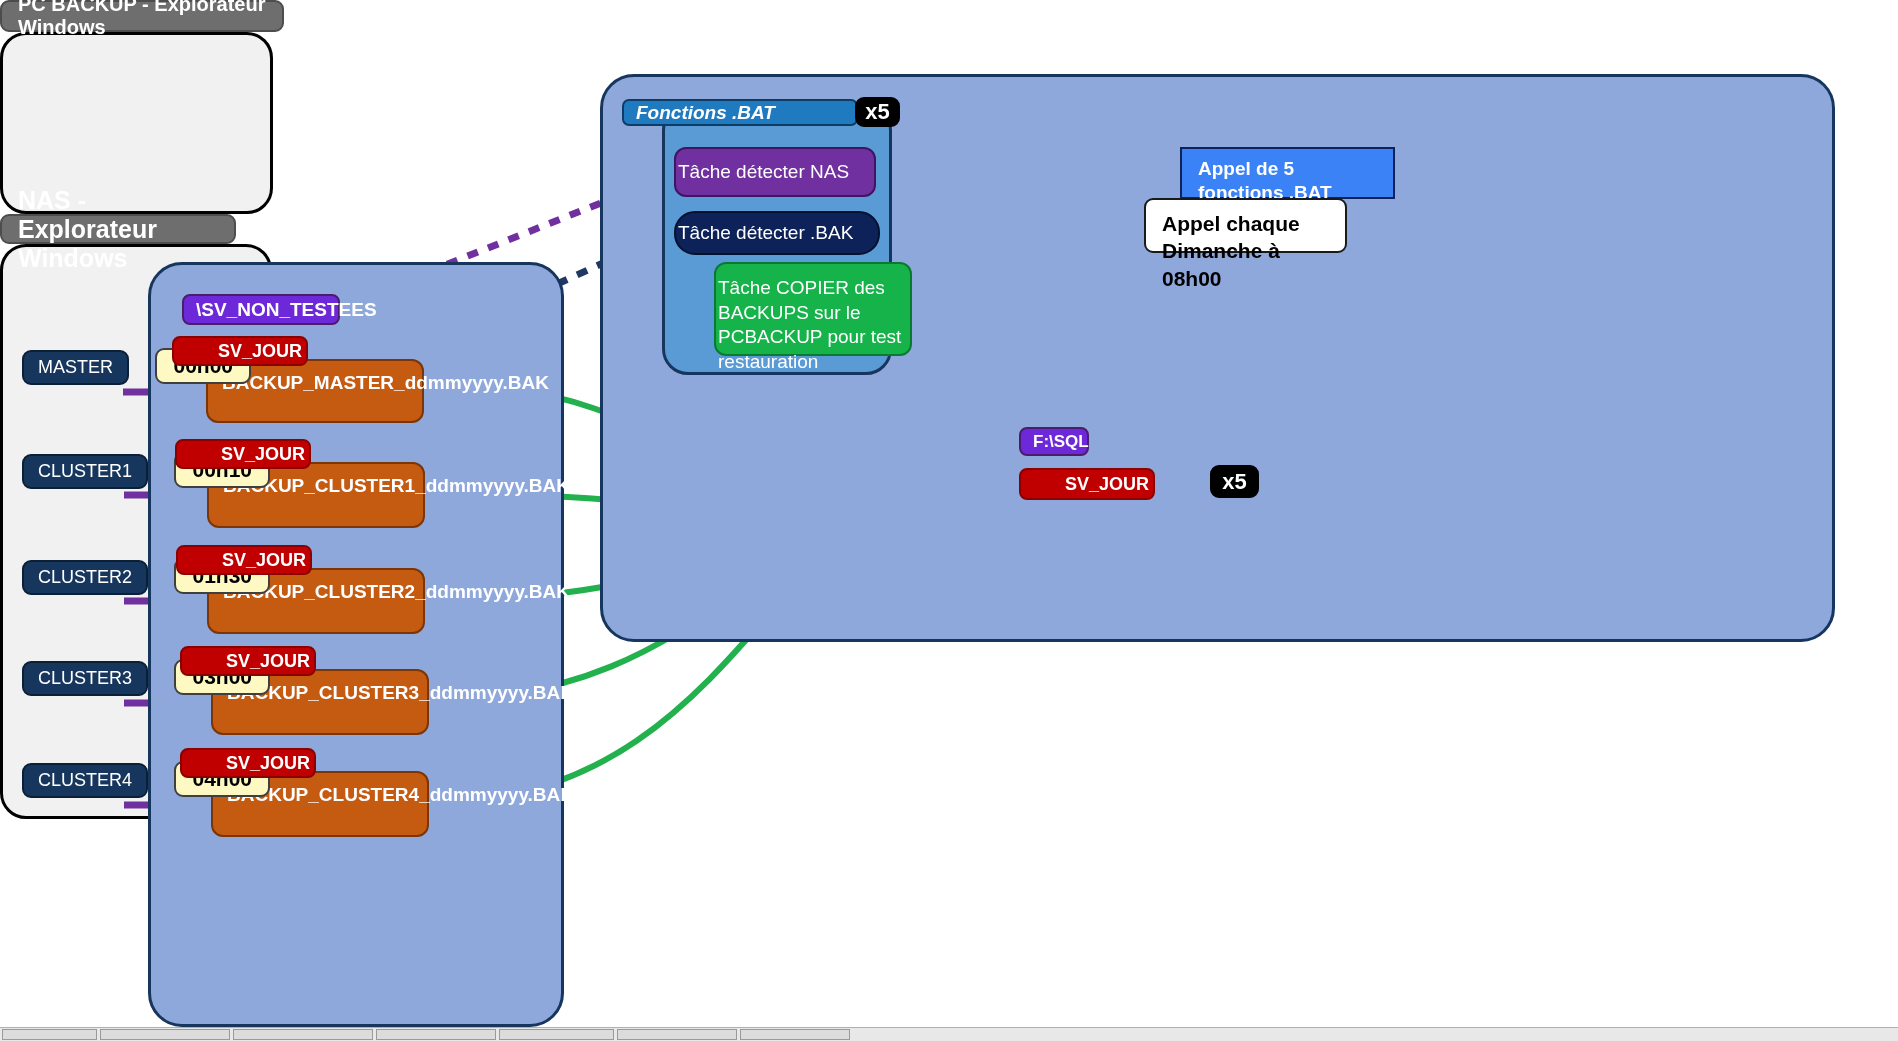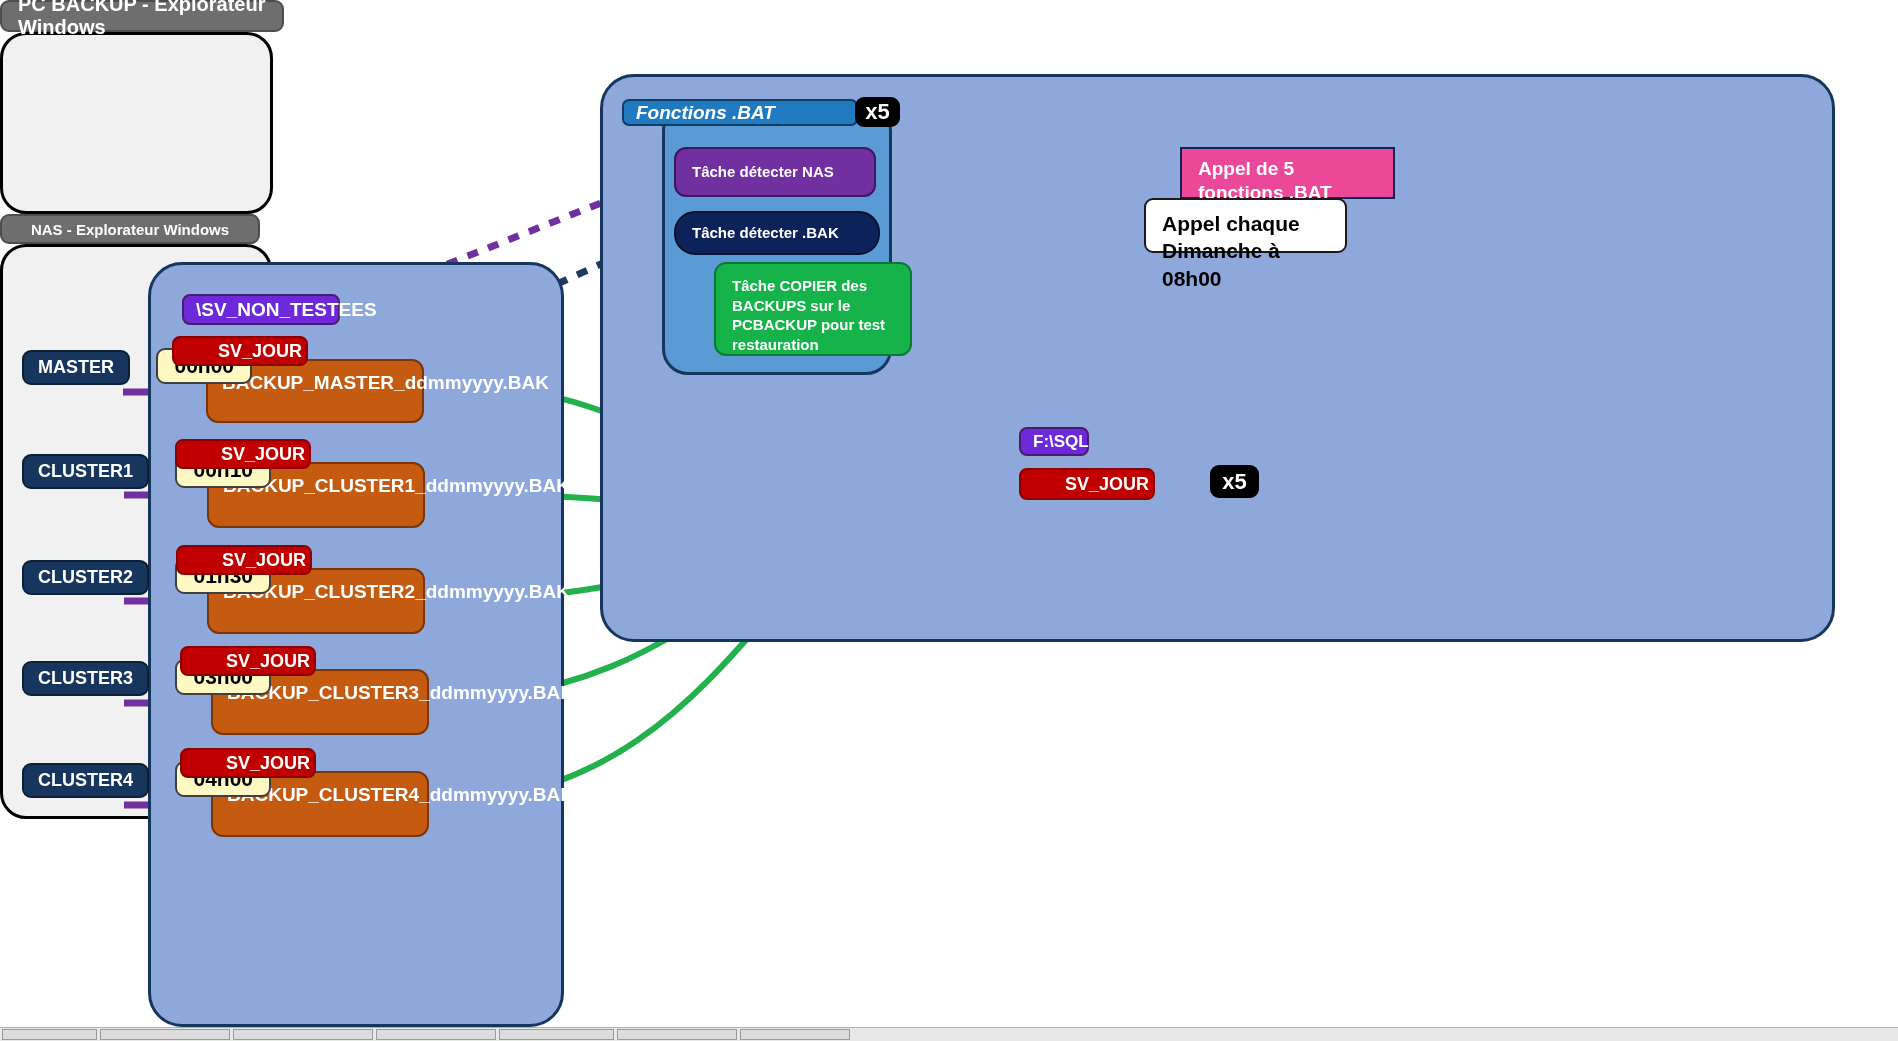--- a/index.html
+++ b/index.html
@@ -88,21 +88,21 @@
 
   .srcchip {
     position: absolute;
     z-index: 25;
   }
   .srcchip .name {
     background: #17365d;
     border: 2px solid #0b1f36;
     border-radius: 9px;
     color: #ffffff;
-    font-weight: bold;
+    font-weight: normal;
     font-size: 18px;
     padding: 5px 14px;
     text-align: center;
     display: inline-block;
   }
   .srcchip .time {
     background: #fef9c3;
     border: 2px solid #3f3f3f;
     border-radius: 9px;
     color: #000000;
@@ -112,37 +112,37 @@
     text-align: center;
     display: inline-block;
     margin-left: 22px;
     margin-top: -3px;
     position: relative;
   }
 
   .taskbox {
     position: absolute;
     color: #ffffff;
-    font-weight: bold;
-    font-size: 15px;
+    font-weight: normal;
+    font-size: 19px;
     border-radius: 12px;
     display: flex;
     align-items: center;
-    padding: 0 16px;
+    padding: 0 2px;
     line-height: 1.3;
     z-index: 24;
   }
   .taskbox.multiline { align-items: flex-start; padding-top: 12px; }
   .taskbox.purple { background: #7030a0; border: 2px solid #3f1460; }
   .taskbox.navy   { background: #0d2259; border: 2px solid #05122f; }
   .taskbox.green  { background: #16b34a; border: 2px solid #0a7a32; margin-left: 36px; }
 
   .schedbox {
     position: absolute;
-    background: #ec4899;
+    background: #3b82f6;
     border: 2px solid #0d2259;
     color: #ffffff;
     font-weight: bold;
     font-size: 19px;
     line-height: 1.28;
     padding: 8px 12px 8px 16px;
     z-index: 24;
   }
   .callout {
     position: absolute;
@@ -227,21 +227,21 @@
     <span>SV_JOUR</span>
   </div>
 
   <div class="tag black" style="left:1210px; top:465px; width:49px; height:33px;">
     <span>x5</span>
   </div>
 
 
   <div class="node window" style="left:148px; top:262px; width:416px; height:765px;"></div>
 
-  <div class="titlebar" style="left:150px; top:234px; width:260px; height:30px; font-size:15px;">
+  <div class="titlebar" style="left:150px; top:234px; width:236px; height:30px; font-size:25px;">
     <span>NAS - Explorateur Windows</span>
   </div>
 
   <div class="panel-white" style="left:178px; top:290px; width:272px; height:575px;"></div>
 
   <div class="tag purple" style="left:182px; top:294px; width:158px; height:31px;">
     <span>\SV_NON_TESTEES</span>
   </div>
 
   <div class="srcchip" style="left:22px; top:350px;">

